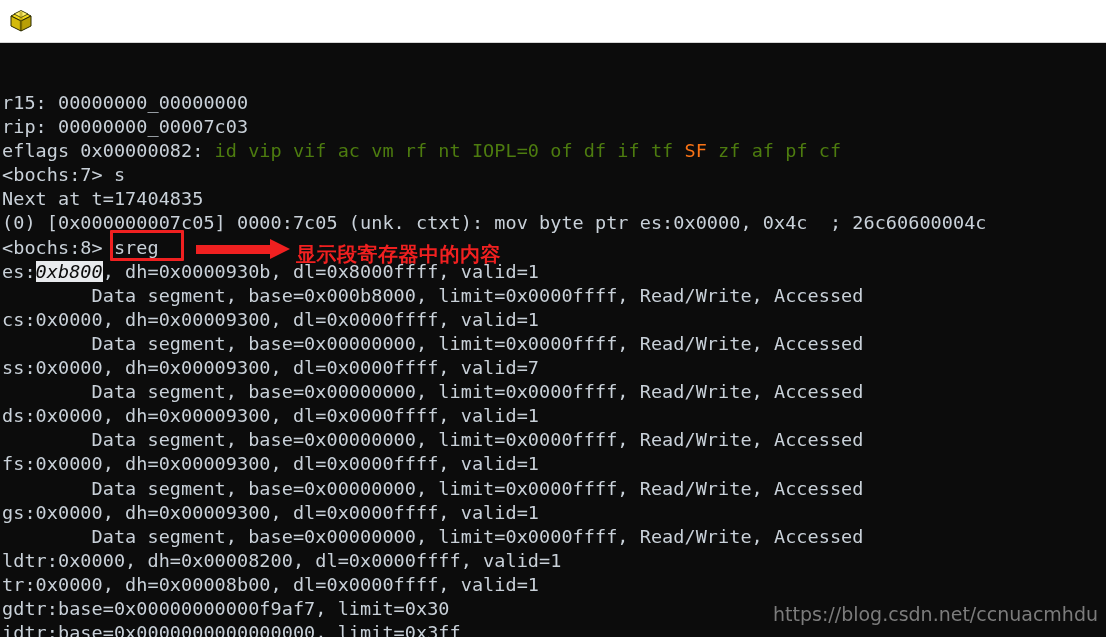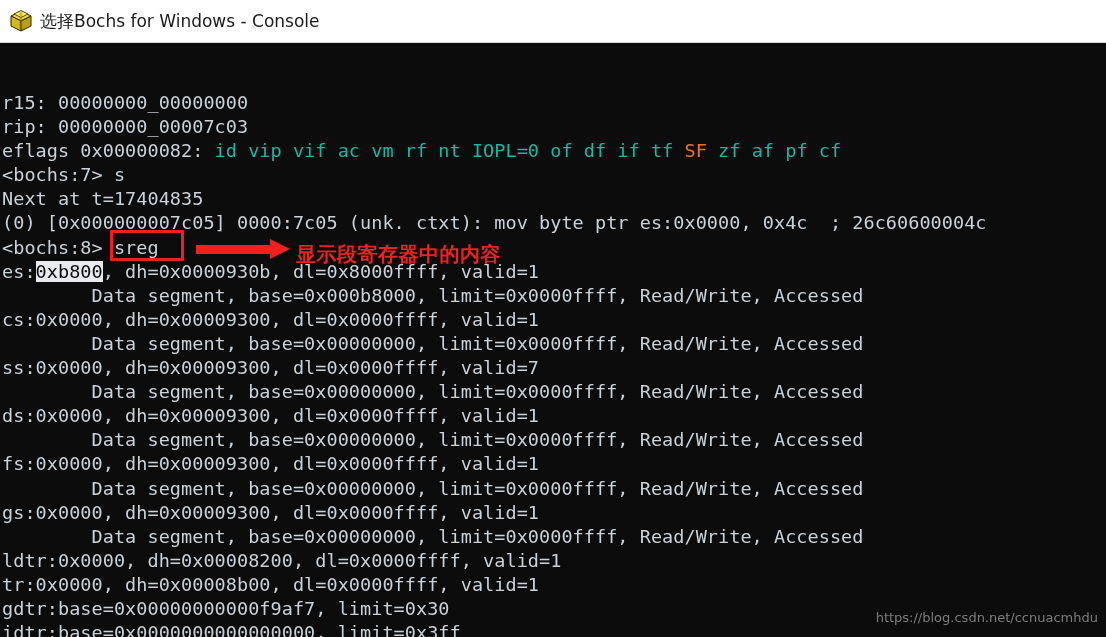--- a/index.html
+++ b/index.html
@@ -70,28 +70,29 @@
     line-height: 24.1px;
     color: #c9d1d9;
     white-space: pre;
     letter-spacing: 0.05px;
   }
   .term .line {
     height: 24.1px;
     white-space: pre;
   }
   .dim {
-    color: #14b8a6;
+    color: #4d7c0f;
   }
   .bright {
     color: #f97316;
   }
   .inv {
     background: #e8eaed;
     color: #0c0c0c;
+    font-style: italic;
   }
 
   
   .ann-box {
     position: absolute;
     border: 3px solid #f02020;
     box-sizing: border-box;
     border-radius: 1px;
   }
   .ann-arrow {
@@ -123,40 +124,39 @@
     letter-spacing: 0.5px;
   }
 
   
   .watermark {
     position: absolute;
     right: 8px;
     bottom: 12px;
     color: #7c7c7c;
     font-family: "DejaVu Sans", sans-serif;
-    font-size: 13px;
+    font-size: 19px;
     white-space: nowrap;
   }
 </style>
 </head>
 <body>
 
 <div id="app">
 
   <div class="titlebar">
     <span class="tb-icon">
       <svg width="26" height="26" viewBox="0 0 26 26" xmlns="http://www.w3.org/2000/svg">
         <polygon points="3,8 13,3 23,8 13,13" fill="#f2d818" stroke="#2b2b00" stroke-width="1"></polygon>
         <polygon points="3,8 13,13 13,23 3,18" fill="#d4ba0b" stroke="#2b2b00" stroke-width="1"></polygon>
         <polygon points="23,8 13,13 13,23 23,18" fill="#b89f06" stroke="#2b2b00" stroke-width="1"></polygon>
         <polygon points="6,6 13,2.5 20,6 13,9.5" fill="#fff06a" stroke="#2b2b00" stroke-width="0.8"></polygon>
         <rect x="11.5" y="4" width="3" height="18" fill="#8c7700" opacity="0.45"></rect>
       </svg>
     </span>
-    <span class="tb-title">选择Bochs for Windows - Console</span>
   </div>
 
   <div class="console">
     <div class="term" id="term"><div class="line"><span>r15: 00000000_00000000</span></div><div class="line"><span>rip: 00000000_00007c03</span></div><div class="line"><span>eflags 0x00000082: </span><span class="dim">id vip vif ac vm rf nt IOPL=0 of df if tf </span><span class="bright">SF</span><span class="dim"> zf af pf cf</span></div><div class="line"><span>&lt;bochs:7&gt; s</span></div><div class="line"><span>Next at t=17404835</span></div><div class="line"><span>(0) [0x000000007c05] 0000:7c05 (unk. ctxt): mov byte ptr es:0x0000, 0x4c  ; 26c60600004c</span></div><div class="line"><span>&lt;bochs:8&gt; sreg</span></div><div class="line"><span>es:</span><span class="inv">0xb800</span><span>, dh=0x0000930b, dl=0x8000ffff, valid=1</span></div><div class="line"><span>        Data segment, base=0x000b8000, limit=0x0000ffff, Read/Write, Accessed</span></div><div class="line"><span>cs:0x0000, dh=0x00009300, dl=0x0000ffff, valid=1</span></div><div class="line"><span>        Data segment, base=0x00000000, limit=0x0000ffff, Read/Write, Accessed</span></div><div class="line"><span>ss:0x0000, dh=0x00009300, dl=0x0000ffff, valid=7</span></div><div class="line"><span>        Data segment, base=0x00000000, limit=0x0000ffff, Read/Write, Accessed</span></div><div class="line"><span>ds:0x0000, dh=0x00009300, dl=0x0000ffff, valid=1</span></div><div class="line"><span>        Data segment, base=0x00000000, limit=0x0000ffff, Read/Write, Accessed</span></div><div class="line"><span>fs:0x0000, dh=0x00009300, dl=0x0000ffff, valid=1</span></div><div class="line"><span>        Data segment, base=0x00000000, limit=0x0000ffff, Read/Write, Accessed</span></div><div class="line"><span>gs:0x0000, dh=0x00009300, dl=0x0000ffff, valid=1</span></div><div class="line"><span>        Data segment, base=0x00000000, limit=0x0000ffff, Read/Write, Accessed</span></div><div class="line"><span>ldtr:0x0000, dh=0x00008200, dl=0x0000ffff, valid=1</span></div><div class="line"><span>tr:0x0000, dh=0x00008b00, dl=0x0000ffff, valid=1</span></div><div class="line"><span>gdtr:base=0x00000000000f9af7, limit=0x30</span></div><div class="line"><span>idtr:base=0x0000000000000000, limit=0x3ff</span></div><div class="line"><span>&lt;bochs:9&gt; s</span></div><div class="line"><span>Next at t=17404836</span></div></div>
 
     <div class="ann-box" style="left:110px; top:141px; width:74px; height:31px;"></div>
 
     <div class="ann-arrow" style="left:196px; top:156px; width:94px;">
       <div class="shaft" style="width:76px;"></div>
       <div class="head" style="left:74px;"></div>

